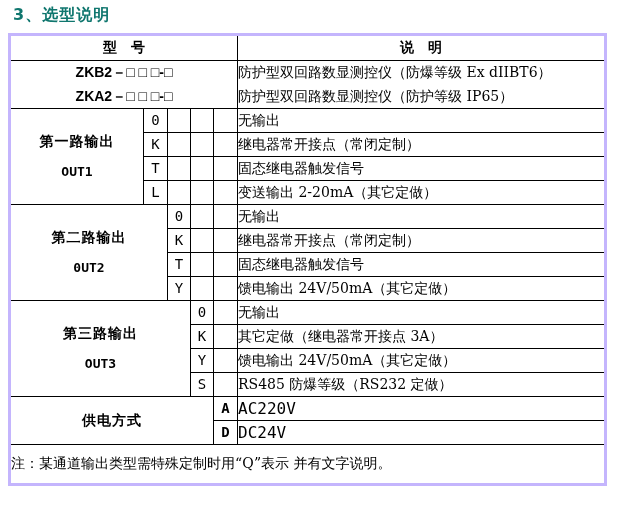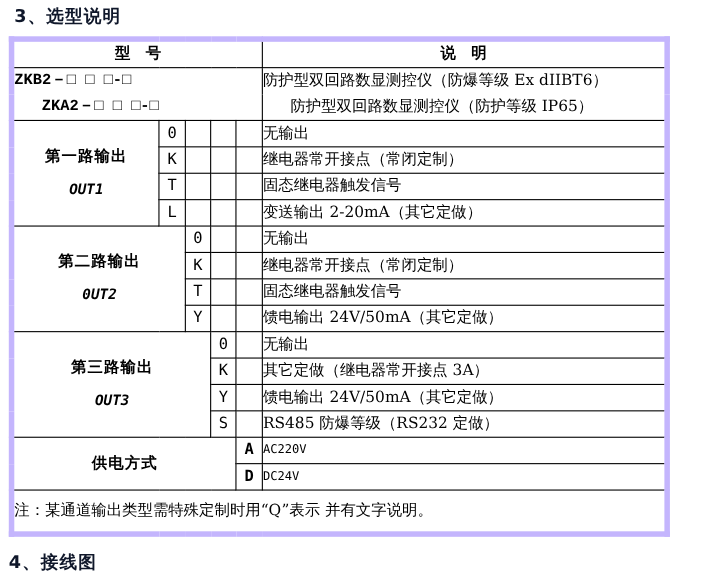--- a/index.html
+++ b/index.html
@@ -14,40 +14,40 @@
   }
   .page {
     position: relative;
     width: 639px;
     height: 531px;
   }
   .section-heading {
     font-family: "DejaVu Sans", "Liberation Sans", sans-serif;
     font-weight: bold;
     font-size: 16px;
-    color: #0f172a;
+    color: #0f766e;
     letter-spacing: 1px;
   }
   #heading-3 {
     position: absolute;
     left: 13px;
     top: 5px;
   }
   #heading-4 {
     position: absolute;
     left: 8px;
     top: 501px;
   }
   table.spec-table {
     position: absolute;
     left: 8px;
     top: 33px;
     border-collapse: collapse;
     table-layout: fixed;
-    border: 5px solid #c4b5fd;
+    border: 3px solid #c4b5fd;
   }
   table.spec-table td {
     border: 1px solid #000;
     padding: 0;
     vertical-align: middle;
     font-size: 14px;
     line-height: 1.1;
     overflow: hidden;
     white-space: nowrap;
   }
@@ -55,58 +55,57 @@
   tr.r-model  { height: 24px; }
   tr.r-code   { height: 24px; }
   tr.r-note   { height: 40px; }
 
   td.header-cell {
     text-align: center;
     font-weight: bold;
     font-size: 16px;
   }
   td.model-cell {
-    text-align: left;
+    text-align: center;
     font-weight: bold;
     padding-right: 12px;
-    font-family: Liberation Mono, monospace;
+    font-family: Liberation Sans, sans-serif;
     font-size: 14px;
   }
   tr.model-1 td { border-bottom: none; }
-  tr.model-2 td { border-top: none; padding-left: 25px; }
+  tr.model-2 td { border-top: none; }
   td.label-cell {
     text-align: center;
     font-weight: bold;
   }
   td.label-cell .zh-label {
     display: block;
     font-size: 14px;
     letter-spacing: 1px;
   }
   td.label-cell .en-label {
     display: block;
     font-family: "DejaVu Sans Mono", "Liberation Mono", monospace;
     font-size: 13px;
     margin-top: 15px;
-    font-style: italic;
   }
   td.code-cell {
     text-align: center;
     font-family: "DejaVu Sans Mono", "Liberation Mono", monospace;
     font-size: 13px;
   }
   td.code-cell.bold { font-weight: bold; }
   td.desc-cell {
     text-align: left;
     padding-left: 8px;
     font-size: 14px;
   }
   td.desc-cell.mono {
     font-family: "DejaVu Sans Mono", "Liberation Mono", monospace;
-    font-size: 11px;
+    font-size: 16px;
   }
   td.note-cell {
     text-align: left;
     padding-left: 5px;
     font-size: 13.5px;
   }
 </style>
 </head>
 <body>
 
@@ -237,15 +236,14 @@
       <td class="code-cell bold">D</td>
       <td class="desc-cell mono">DC24V</td>
     </tr>
 
     <tr class="r-note">
       <td class="note-cell" colspan="6">注：某通道输出类型需特殊定制时用“Q”表示 并有文字说明。</td>
     </tr>
   </tbody>
     </table>
 
-  <div id="heading-4" class="section-heading">4、接线图</div>
 
 </div>
 
 </body></html>

